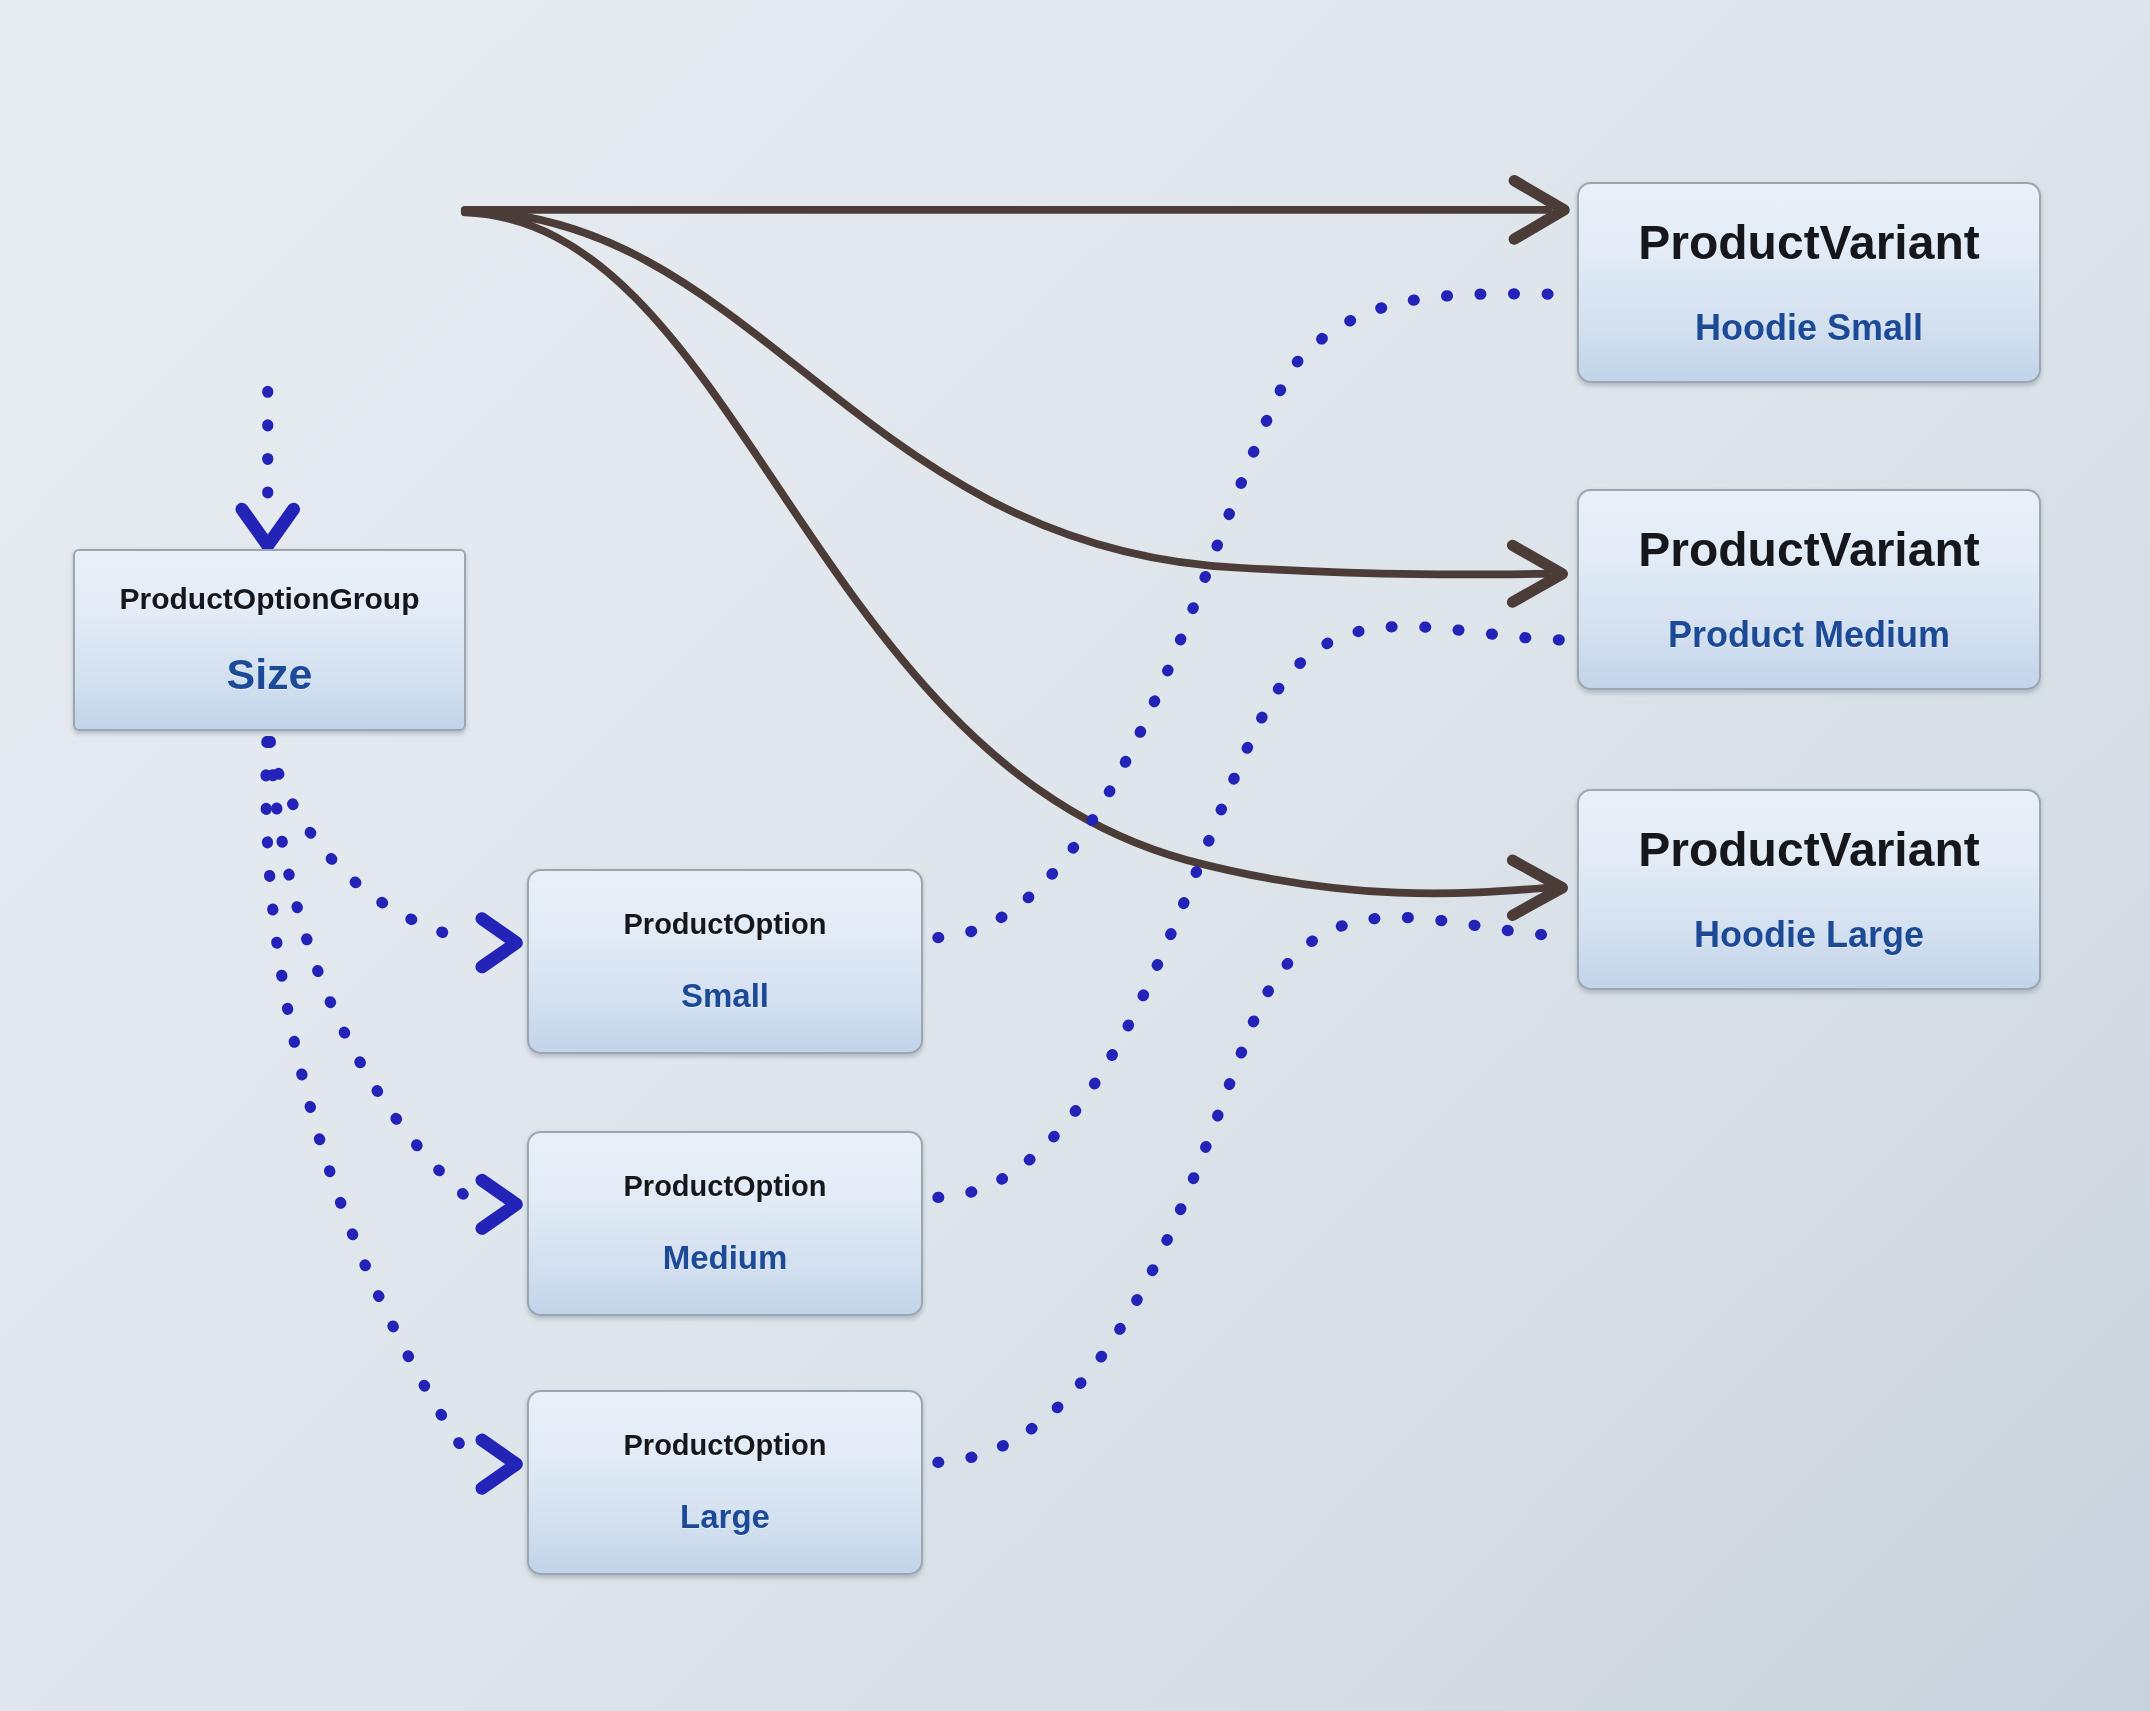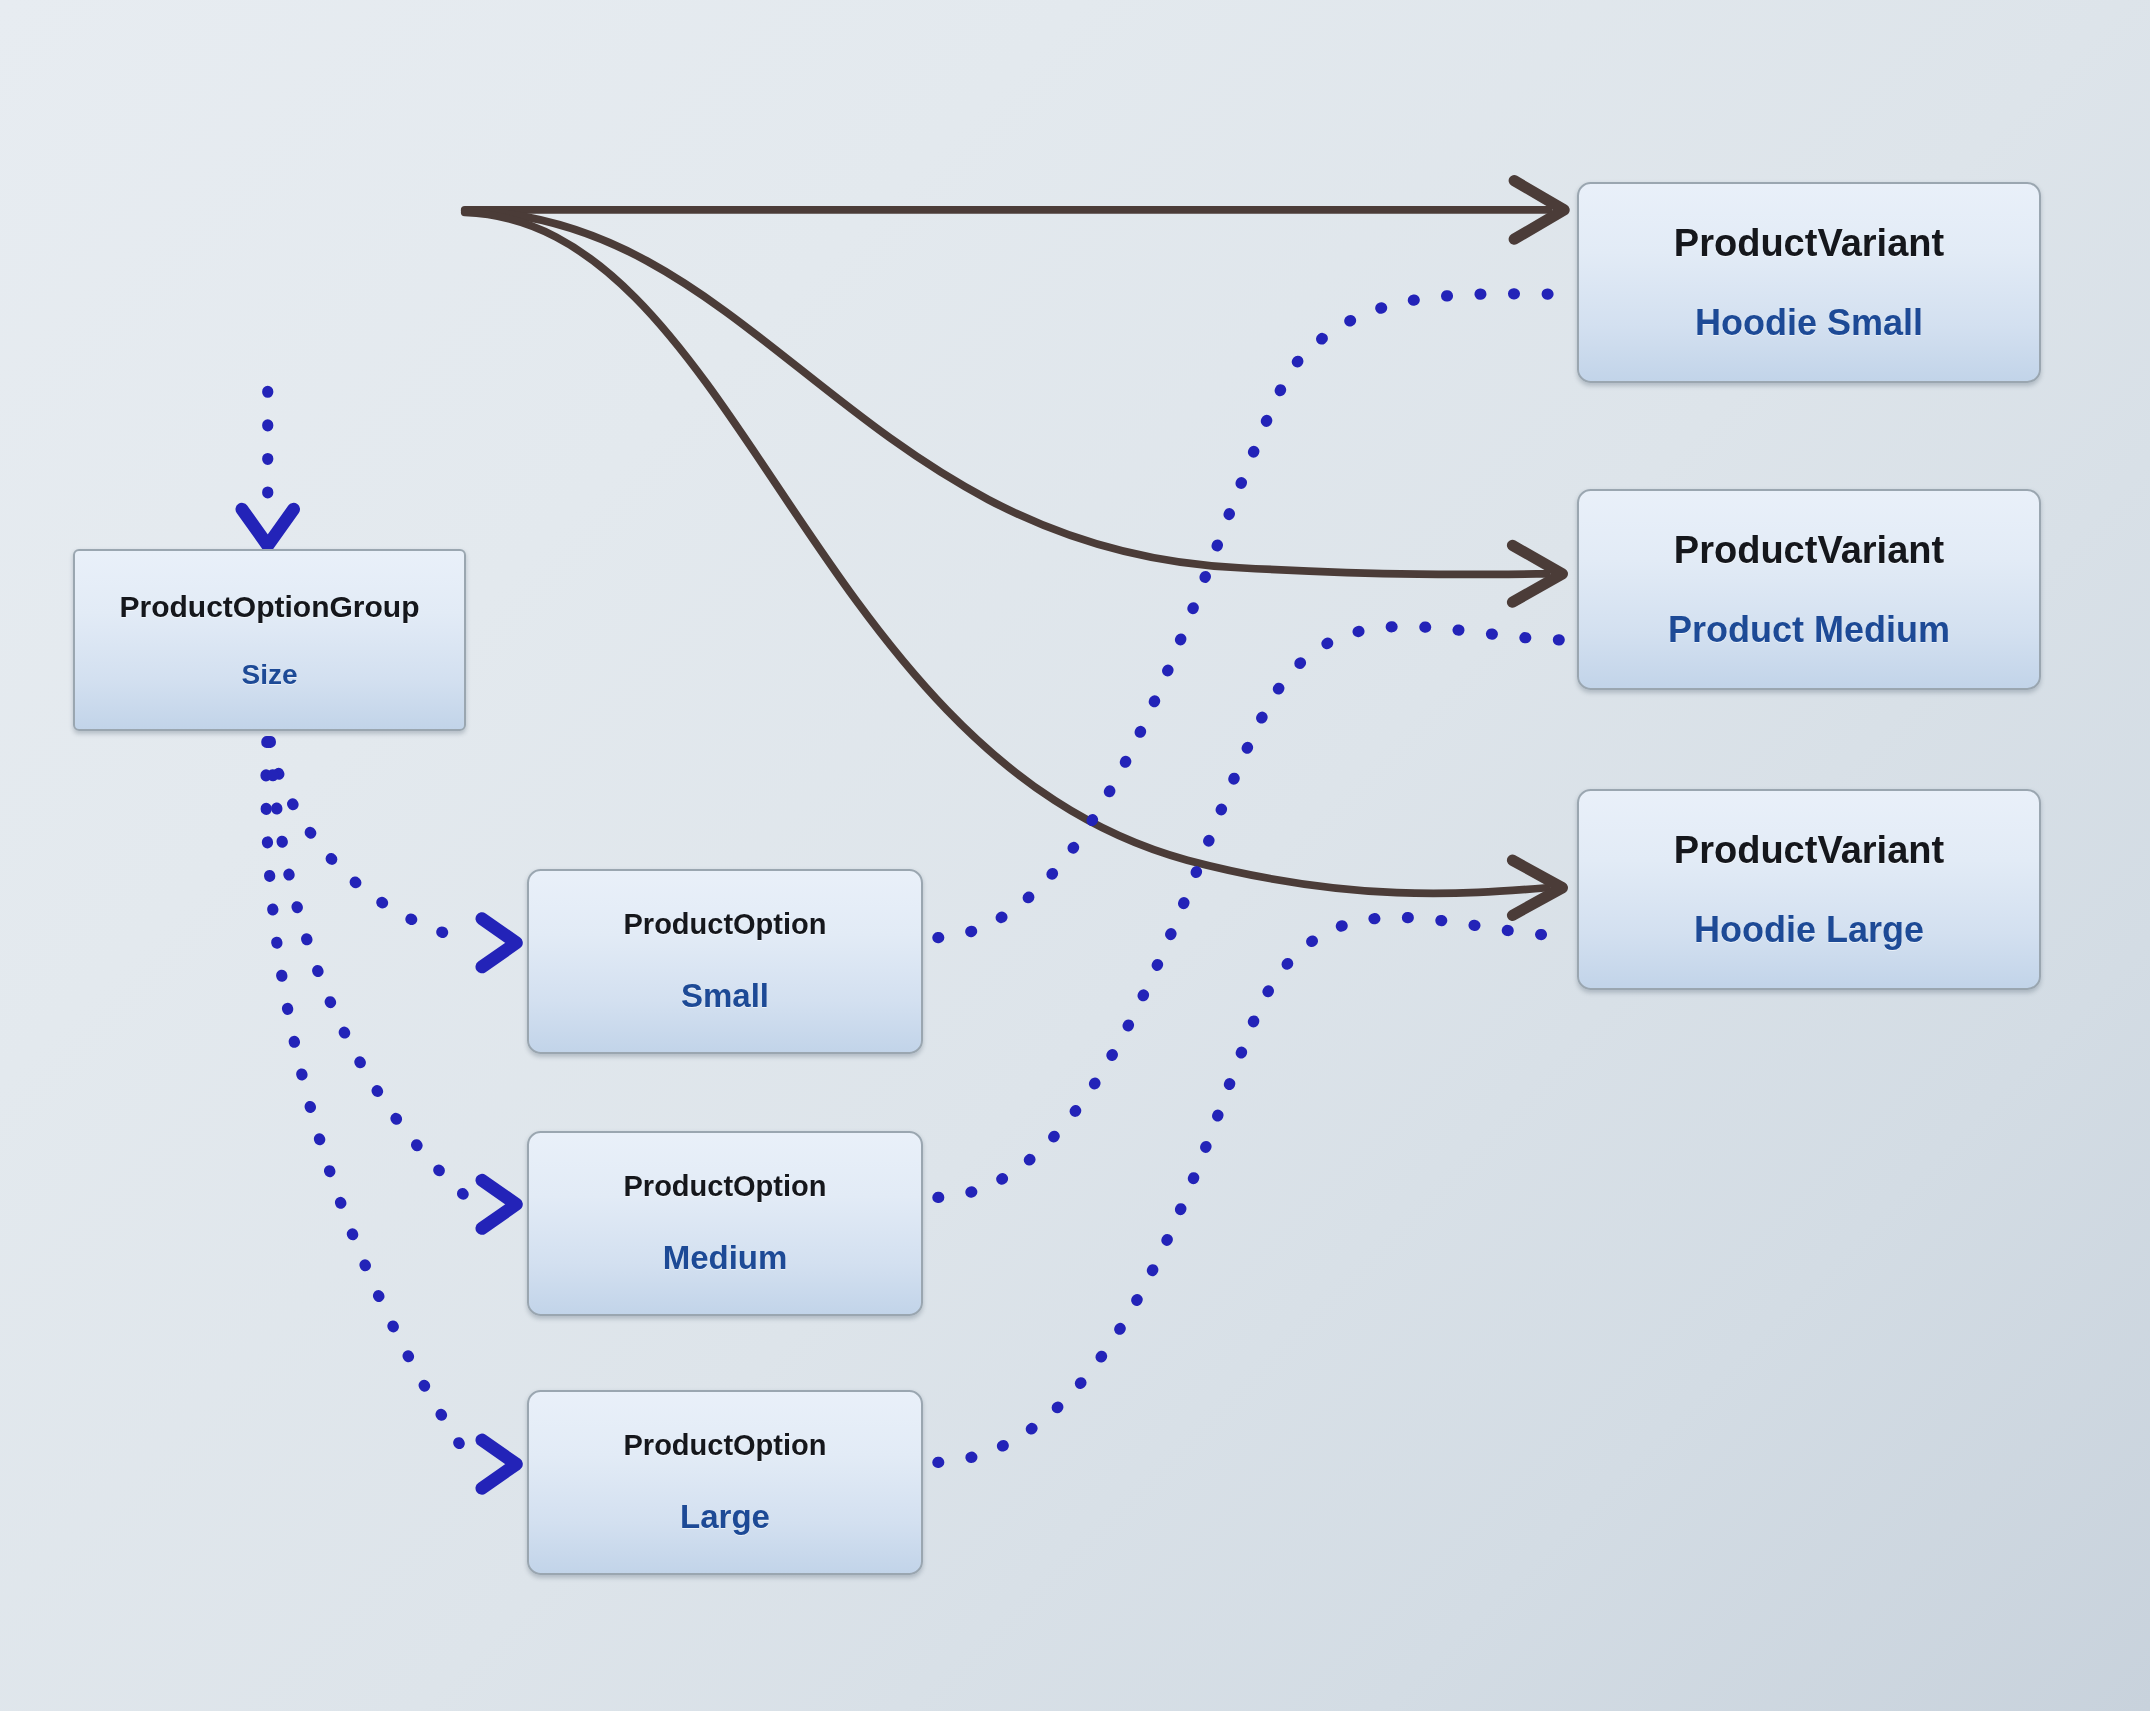--- a/index.html
+++ b/index.html
@@ -52,26 +52,26 @@
     text-align: center;
     line-height: 1.05;
     text-shadow: 0 0.9px 0 rgba(255,255,255,0.55);
   }
 
   
   .n-product .title   { font-size: 41px; margin-bottom: 34px; }
   .n-product .subtitle{ font-size: 38px; }
 
   .n-group .title     { font-size: 30px; margin-bottom: 38px; }
-  .n-group .subtitle  { font-size: 28px; }
+  .n-group .subtitle  { font-size: 43px; }
 
   .n-option .title    { font-size: 29px; margin-bottom: 40px; }
   .n-option .subtitle { font-size: 33px; }
 
-  .n-variant .title   { font-size: 38px; margin-bottom: 40px; }
+  .n-variant .title   { font-size: 48px; margin-bottom: 40px; }
   .n-variant .subtitle{ font-size: 36px; }
 </style>
 </head>
 <body>
 
 <div id="canvas">
 
   <svg id="edges" viewBox="0 0 2500 1989" width="2151" height="1711" xmlns="http://www.w3.org/2000/svg">
 
     <g fill="none" stroke="#4b3c38" stroke-width="9" stroke-linecap="round">

